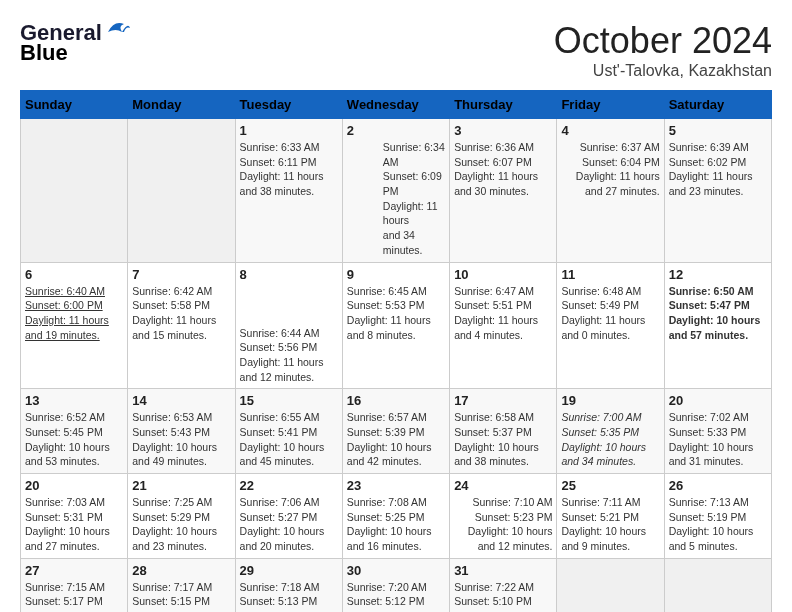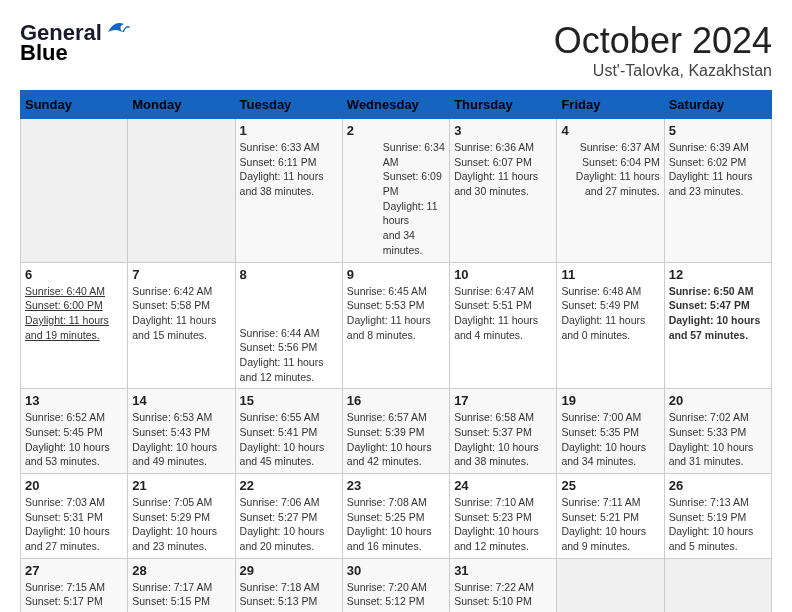--- a/index.html
+++ b/index.html
@@ -228,21 +228,21 @@
         </td>
         <td>
           <span class="day-num">17</span>
           <div class="day-info" style="white-space: pre-line;">Sunrise: 6:58 AM
 Sunset: 5:37 PM
 Daylight: 10 hours
 and 38 minutes.</div>
         </td>
         <td>
           <span class="day-num">19</span>
-          <div class="day-info" style="white-space: pre-line;">Sunrise: 7:00 AM
+          <div class="day-info" style="white-space: pre-line; font-style: italic;">Sunrise: 7:00 AM
 Sunset: 5:35 PM
 Daylight: 10 hours
 and 34 minutes.</div>
         </td>
         <td>
           <span class="day-num">20</span>
           <div class="day-info" style="white-space: pre-line;">Sunrise: 7:02 AM
 Sunset: 5:33 PM
 Daylight: 10 hours
 and 31 minutes.</div>
@@ -251,42 +251,42 @@
       <tr>
         <td>
           <span class="day-num">20</span>
           <div class="day-info" style="white-space: pre-line;">Sunrise: 7:03 AM
 Sunset: 5:31 PM
 Daylight: 10 hours
 and 27 minutes.</div>
         </td>
         <td>
           <span class="day-num">21</span>
-          <div class="day-info" style="white-space: pre-line;">Sunrise: 7:05 AM
+          <div class="day-info" style="white-space: pre-line;">Sunrise: 7:25 AM
 Sunset: 5:29 PM
 Daylight: 10 hours
 and 23 minutes.</div>
         </td>
         <td>
           <span class="day-num">22</span>
           <div class="day-info" style="white-space: pre-line;">Sunrise: 7:06 AM
 Sunset: 5:27 PM
 Daylight: 10 hours
 and 20 minutes.</div>
         </td>
         <td>
           <span class="day-num">23</span>
           <div class="day-info" style="white-space: pre-line;">Sunrise: 7:08 AM
 Sunset: 5:25 PM
 Daylight: 10 hours
 and 16 minutes.</div>
         </td>
         <td>
           <span class="day-num">24</span>
-          <div class="day-info" style="white-space: pre-line;">Sunrise: 7:10 AM
+          <div class="day-info" style="white-space: pre-line; text-align: right;">Sunrise: 7:10 AM
 Sunset: 5:23 PM
 Daylight: 10 hours
 and 12 minutes.</div>
         </td>
         <td>
           <span class="day-num">25</span>
           <div class="day-info" style="white-space: pre-line;">Sunrise: 7:11 AM
 Sunset: 5:21 PM
 Daylight: 10 hours
 and 9 minutes.</div>

